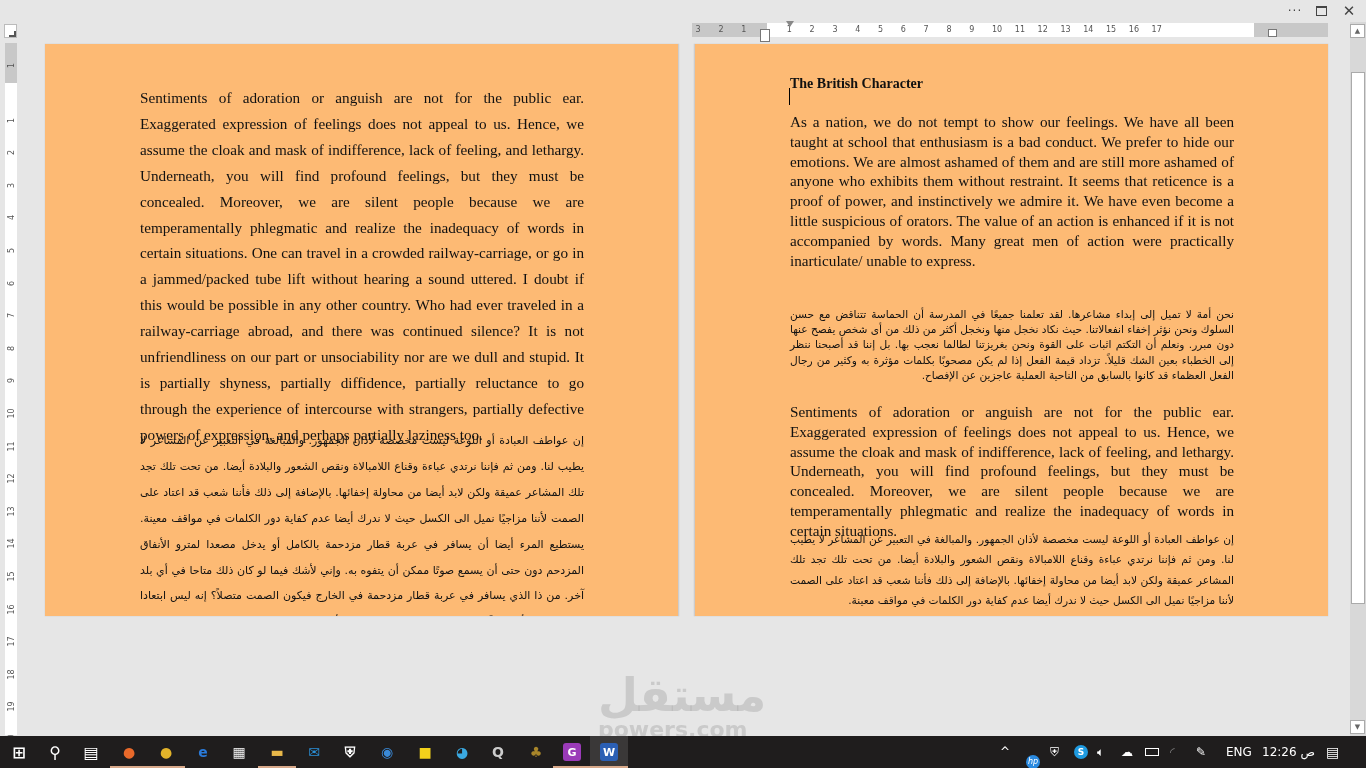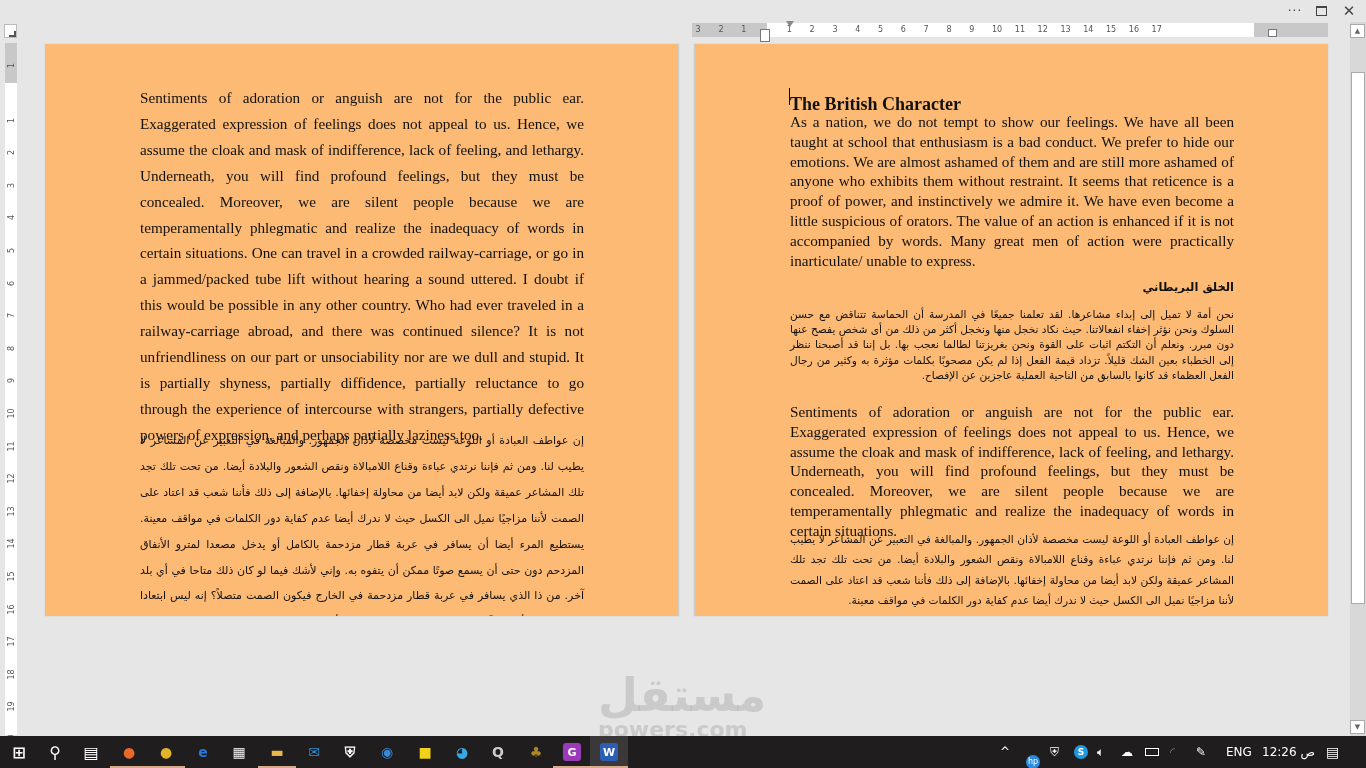--- a/index.html
+++ b/index.html
@@ -32,21 +32,21 @@
   .vruler .vnums span { position: absolute; left: 1px; width: 10px; text-align: center; transform: rotate(-90deg); }
 
   
   .page { position: absolute; top: 44px; height: 572px; background: #fdba74; box-shadow: 0 0 1px #bbb; overflow: hidden; }
   .page-left { left: 45px; width: 634px; border-right: 1px solid #ccc; }
   .page-right { left: 694px; width: 634px; border-left: 1px solid #ccc; }
 
   .lp-en { position: absolute; left: 95px; top: 41px; width: 444px; font-size: 15.2px; line-height: 25.9px; text-align: justify; color: #111; }
   .lp-ar { position: absolute; left: 95px; top: 384px; width: 444px; font-family: "DejaVu Sans", sans-serif; font-size: 11px; line-height: 25.9px; text-align: justify; direction: rtl; color: #111; }
 
-  .rp-title { position: absolute; left: 95px; top: 50px; font-size: 18px; font-weight: bold; color: #111; }
+  .rp-title { position: absolute; left: 95px; top: 32px; font-size: 14px; font-weight: bold; color: #111; }
   .rp-cursor { position: absolute; left: 94px; top: 44px; width: 1px; height: 17px; background: #000; }
   .rp-en1 { position: absolute; left: 95px; top: 68px; width: 444px; font-size: 15.2px; line-height: 19.8px; text-align: justify; color: #111; }
   .rp-ar-title { position: absolute; left: 95px; top: 236px; width: 444px; font-family: "DejaVu Sans", sans-serif; font-size: 11.5px; font-weight: bold; direction: rtl; text-align: right; color: #111; }
   .rp-ar1 { position: absolute; left: 95px; top: 263px; width: 444px; font-family: "DejaVu Sans", sans-serif; font-size: 10.6px; line-height: 15.2px; text-align: justify; direction: rtl; color: #111; }
   .rp-en2 { position: absolute; left: 95px; top: 358px; width: 444px; font-size: 15.2px; line-height: 19.8px; text-align: justify; color: #111; }
   .rp-ar2 { position: absolute; left: 95px; top: 485px; width: 444px; font-family: "DejaVu Sans", sans-serif; font-size: 10.6px; line-height: 20.3px; text-align: justify; direction: rtl; color: #111; }
 
   
   .scrollbar { position: absolute; left: 1350px; top: 22px; width: 16px; height: 714px; background: #d8d8d8; }
   .sb-up, .sb-down { position: absolute; left: 0; width: 15px; height: 14px; background: #fff; border: 1px solid #aaa; font-size: 7px; color: #666; text-align: center; line-height: 12px; font-family: "DejaVu Sans", sans-serif; }
@@ -136,21 +136,20 @@
 
 <div class="page page-left">
   <p class="lp-en">Sentiments of adoration or anguish are not for the public ear. Exaggerated expression of feelings does not appeal to us. Hence, we assume the cloak and mask of indifference, lack of feeling, and lethargy. Underneath, you will find profound feelings, but they must be concealed. Moreover, we are silent people because we are temperamentally phlegmatic and realize the inadequacy of words in certain situations. One can travel in a crowded railway-carriage, or go in a jammed/packed tube lift without hearing a sound uttered. I doubt if this would be possible in any other country. Who had ever traveled in a railway-carriage abroad, and there was continued silence? It is not unfriendliness on our part or unsociability nor are we dull and stupid. It is partially shyness, partially diffidence, partially reluctance to go through the experience of intercourse with strangers, partially defective powers of expression, and perhaps partially laziness too.</p>
   <p class="lp-ar">إن عواطف العبادة أو اللوعة ليست مخصصة لأذان الجمهور. والمبالغة في التعبير عن المشاعر لا يطيب لنا. ومن ثم فإننا نرتدي عباءة وقناع اللامبالاة ونقص الشعور والبلادة أيضا. من تحت تلك تجد تلك المشاعر عميقة ولكن لابد أيضا من محاولة إخفائها. بالإضافة إلى ذلك فأننا شعب قد اعتاد على الصمت لأننا مزاجيًا نميل الى الكسل حيث لا ندرك أيضا عدم كفاية دور الكلمات في مواقف معينة. يستطيع المرء أيضا أن يسافر في عربة قطار مزدحمة بالكامل أو يدخل مصعدا لمترو الأنفاق المزدحم دون حتى أن يسمع صوتًا ممكن أن يتفوه به. وإني لأشك فيما لو كان ذلك متاحا في أي بلد آخر. من ذا الذي يسافر في عربة قطار مزدحمة في الخارج فيكون الصمت متصلاً؟ إنه ليس ابتعادا عن الصداقة أو عزوفًا عن الاختلاط بالناس نحن بلداء أغبياء. إنه ينصفه خجل وجزئيًا تخوف وجزئيًا عزوف عن الدخول في تجارب الاتصال بالغرباء وجزئيًا نقص في القدرة على التعبير وربما قد يكون أيضًا كسلا جزئيا.</p>
 </div>
 
 <div class="page page-right">
   <div class="rp-cursor"></div>
   <h1 class="rp-title">The British Character</h1>
   <p class="rp-en1">As a nation, we do not tempt to show our feelings. We have all been taught at school that enthusiasm is a bad conduct. We prefer to hide our emotions. We are almost ashamed of them and are still more ashamed of anyone who exhibits them without restraint. It seems that reticence is a proof of power, and instinctively we admire it. We have even become a little suspicious of orators. The value of an action is enhanced if it is not accompanied by words. Many great men of action were practically inarticulate/ unable to express.</p>
-  <h2 class="rp-ar-title">الخلق البريطاني</h2>
   <p class="rp-ar1">نحن أمة لا تميل إلى إبداء مشاعرها. لقد تعلمنا جميعًا في المدرسة أن الحماسة تتناقض مع حسن السلوك ونحن نؤثر إخفاء انفعالاتنا. حيث نكاد نخجل منها ونخجل أكثر من ذلك من أى شخص يفصح عنها دون مبرر. ونعلم أن التكتم اثبات على القوة ونحن بغريزتنا لطالما نعجب بها. بل إننا قد أصبحنا ننظر إلى الخطباء بعين الشك قليلاً. تزداد قيمة الفعل إذا لم يكن مصحوبًا بكلمات مؤثرة به وكثير من رجال الفعل العظماء قد كانوا بالسابق من الناحية العملية عاجزين عن الإفصاح.</p>
   <p class="rp-en2">Sentiments of adoration or anguish are not for the public ear. Exaggerated expression of feelings does not appeal to us. Hence, we assume the cloak and mask of indifference, lack of feeling, and lethargy. Underneath, you will find profound feelings, but they must be concealed. Moreover, we are silent people because we are temperamentally phlegmatic and realize the inadequacy of words in certain situations.</p>
   <p class="rp-ar2">إن عواطف العبادة أو اللوعة ليست مخصصة لأذان الجمهور. والمبالغة في التعبير عن المشاعر لا يطيب لنا. ومن ثم فإننا نرتدي عباءة وقناع اللامبالاة ونقص الشعور والبلادة أيضا. من تحت تلك تجد تلك المشاعر عميقة ولكن لابد أيضا من محاولة إخفائها. بالإضافة إلى ذلك فأننا شعب قد اعتاد على الصمت لأننا مزاجيًا نميل الى الكسل حيث لا ندرك أيضا عدم كفاية دور الكلمات في مواقف معينة.</p>
 </div>
 
 <div class="scrollbar">
   <div class="sb-up">▲</div>
   <div class="sb-thumb"></div>
   <div class="sb-down">▼</div>
 </div>
@@ -211,21 +210,21 @@
         <span class="ic" style="color: rgb(255, 255, 255); font-size: 11px; background: rgb(154, 58, 184);">G</span>
       </div>
       <div class="tb-item active active-bg" style="left: 590px;">
         <span class="ic" style="color: rgb(255, 255, 255); font-size: 11px; background: rgb(43, 95, 180);">W</span>
       </div>
     </div>
   <div class="tray" style="left:1000px;">
       <span>^</span>
     </div>
   <div class="tray" style="left:1026px;">
-      <span style="display:inline-block;width:14px;height:14px;border-radius:7px;background:#2a8ae0;font-size:8px;text-align:center;line-height:14px;margin-top:20px;">hp</span>
+      <span style="display:inline-block;width:14px;height:14px;border-radius:7px;background:#2a8ae0;font-size:8px;text-align:center;line-height:14px;font-style:italic;margin-top:20px;">hp</span>
     </div>
   <div class="tray" style="left:1050px;">
       <span>⛨</span>
     </div>
   <div class="tray" style="left:1074px;">
       <span style="display:inline-block;width:14px;height:14px;border-radius:7px;background:#1e9ae0;font-size:9px;text-align:center;line-height:14px;font-weight:bold;">S</span>
     </div>
   <div class="tray" style="left:1097px;">
       <span>🔈︎</span>
     </div>

